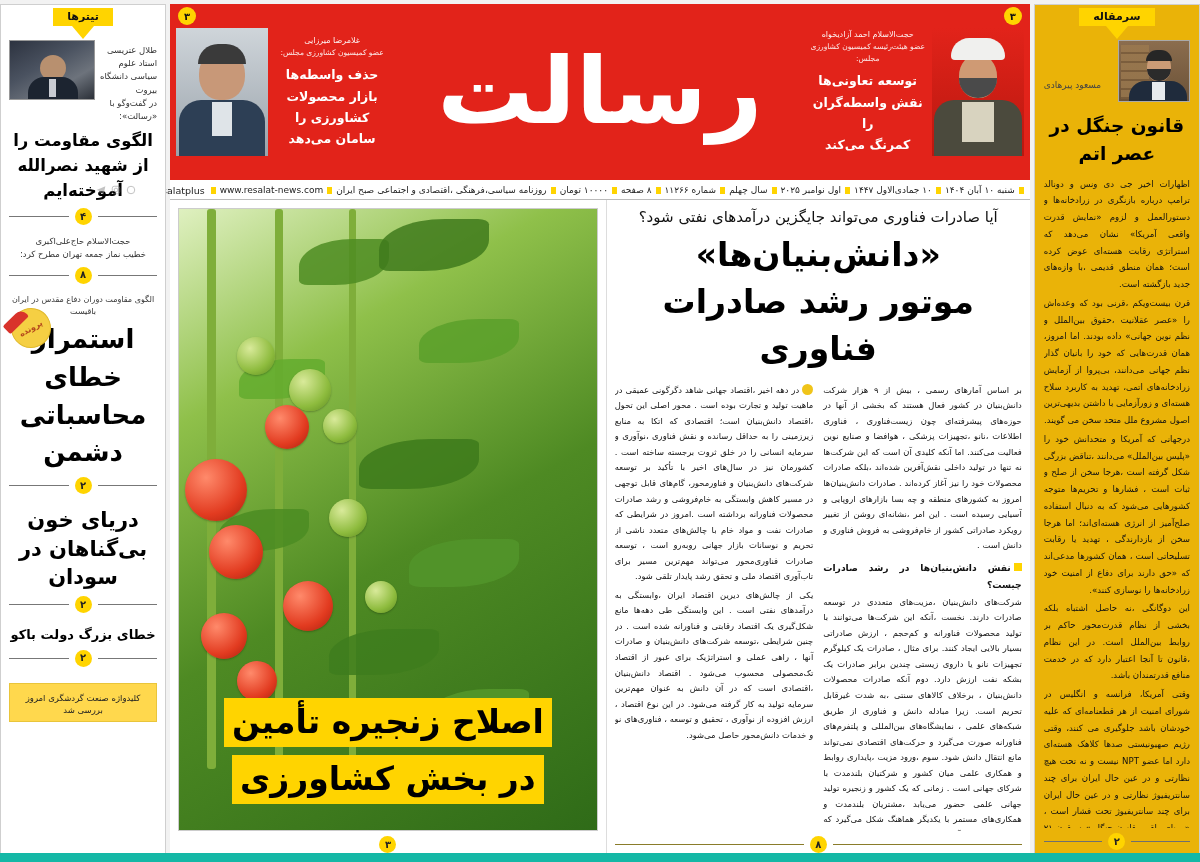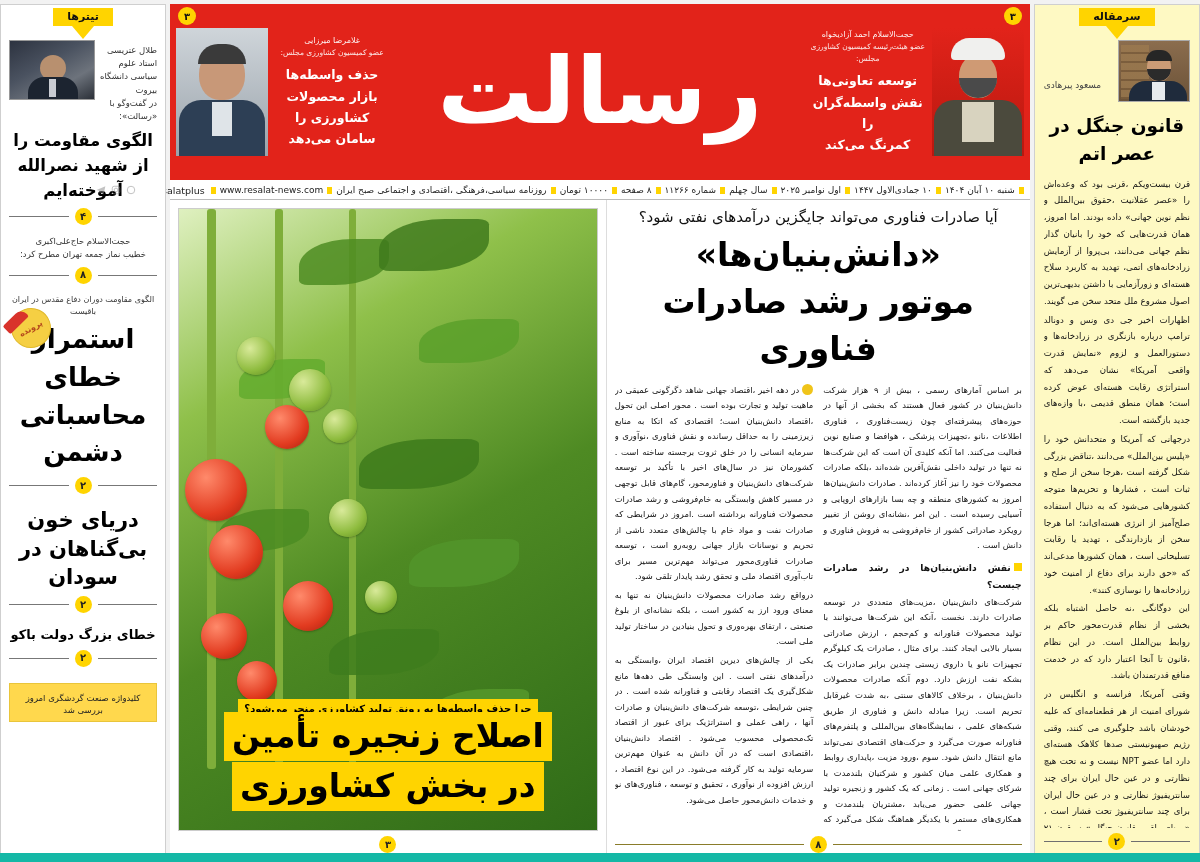--- a/index.html
+++ b/index.html
@@ -260,27 +260,27 @@
   }
   .overlay-kicker span {
     background: #ffd400; color: #000; font-size: 10px; font-weight: bold;
     padding: 2px 6px; display: inline-block; line-height: 1.5;
   }
   .overlay-title {
     position: absolute; right: 6px; left: 6px; bottom: 18px; text-align: center;
   }
   .overlay-title span {
     background: #ffd400; color: #000; font-size: 33px; font-weight: bold;
-    padding: 1px 8px; display: inline-block; line-height: 1.42; margin-bottom: 1px;
+    padding: 1px 8px; display: inline-block; line-height: 1.42; margin-bottom: 8px;
   }
   .photo-foot { display: flex; align-items: center; justify-content: center; padding: 5px 0 5px; }
 
   
   .col-left {
-    width: 180px; background: #fef9c3; border: 1px solid #cfcfcf;
+    width: 180px; background: #eab308; border: 1px solid #cfcfcf;
     margin: 4px 0 4px 4px; padding: 0 9px 4px;
     display: flex; flex-direction: column; overflow: hidden;
   }
   .col-left .tabwrap { text-align: center; margin-bottom: 14px; }
   .ed-photo {
     width: 72px; height: 62px; margin: 0 auto 0 0; position: relative; overflow: hidden;
     background: linear-gradient(#8b6d4e,#6b5238); border: 1px solid #aaa; float: right;
   }
   .ed-photo .shelf { position: absolute; left: 2px; top: 4px; width: 28px; height: 54px;
     background: repeating-linear-gradient(#9c7a4f 0 7px, #7a5c3a 7px 9px); opacity: .8; }
@@ -468,21 +468,20 @@
           <span>موتور رشد صادرات فناوری</span>
         </h1>
         <div class="story-cols">
           <div class="story-col">
             <p>بر اساس آمارهای رسمی ، بیش از ۹ هزار شرکت دانش‌بنیان در کشور فعال هستند که بخشی از آنها در حوزه‌های پیشرفته‌ای چون زیست‌فناوری ، فناوری اطلاعات ،نانو ،تجهیزات پزشکی ، هوافضا و صنایع نوین فعالیت می‌کنند. اما آنکه کلیدی آن است که این شرکت‌ها نه تنها در تولید داخلی نقش‌آفرین شده‌اند ،بلکه صادرات محصولات خود را نیز آغاز کرده‌اند . صادرات دانش‌بنیان‌ها امروز به کشورهای منطقه و چه بسا بازارهای اروپایی و آسیایی رسیده است . این امر ،نشانه‌ای روشن از تغییر رویکرد صادراتی کشور از خام‌فروشی به فروش فناوری و دانش است .</p>
             <span class="subhead"><span class="mk"></span><span>نقش دانش‌بنیان‌ها در رشد صادرات چیست؟</span></span>
             <p>شرکت‌های دانش‌بنیان ،مزیت‌های متعددی در توسعه صادرات دارند. نخست ،آنکه این شرکت‌ها می‌توانند با تولید محصولات فناورانه و کم‌حجم ، ارزش صادراتی بسیار بالایی ایجاد کنند. برای مثال ، صادرات یک کیلوگرم تجهیزات نانو یا داروی زیستی چندین برابر صادرات یک بشکه نفت ارزش دارد. دوم آنکه صادرات محصولات دانش‌بنیان ، برخلاف کالاهای سنتی ،به شدت غیرقابل تحریم است. زیرا مبادله دانش و فناوری از طریق شبکه‌های علمی ، نمایشگاه‌های بین‌المللی و پلتفرم‌های فناورانه صورت می‌گیرد و حرکت‌های اقتصادی نمی‌تواند مانع انتقال دانش شود. سوم ،ورود مزیت ،پایداری روابط و همکاری علمی میان کشور و شرکتیان بلندمدت با شرکای جهانی است . زمانی که یک کشور و زنجیره تولید جهانی علمی حضور می‌یابد ،مشتریان بلندمدت و همکاری‌های مستمر با یکدیگر هماهنگ شکل می‌گیرد که موجب ثبات در درآمدهای ارزی می‌شود.</p>
           </div>
           <div class="story-col">
             <p><span class="bullet-circ"></span><span>در دهه اخیر ،اقتصاد جهانی شاهد دگرگونی عمیقی در ماهیت تولید و تجارت بوده است . محور اصلی این تحول ،اقتصاد دانش‌بنیان است؛ اقتصادی که اتکا به منابع زیرزمینی را به حداقل رسانده و نقش فناوری ،نوآوری و سرمایه انسانی را در خلق ثروت برجسته ساخته است . کشورمان نیز در سال‌های اخیر با تأکید بر توسعه شرکت‌های دانش‌بنیان و فناور‌محور، گام‌های قابل توجهی در مسیر کاهش وابستگی به خام‌فروشی و رشد صادرات محصولات فناورانه برداشته است .امروز در شرایطی که صادرات نفت و مواد خام با چالش‌های متعدد ناشی از تحریم و نوسانات بازار جهانی روبه‌رو است ، توسعه صادرات فناوری‌محور می‌تواند مهم‌ترین مسیر برای تاب‌آوری اقتصاد ملی و تحقق رشد پایدار تلقی شود.</span></p>
-            <p>درواقع رشد صادرات محصولات دانش‌بنیان نه تنها به معنای ورود ارز به کشور است ، بلکه نشانه‌ای از بلوغ صنعتی ، ارتقای بهره‌وری و تحول بنیادین در ساختار تولید ملی است.</p>
             <p>یکی از چالش‌های دیرین اقتصاد ایران ،وابستگی به درآمدهای نفتی است . این وابستگی طی دهه‌ها مانع شکل‌گیری یک اقتصاد رقابتی و فناورانه شده است . در چنین شرایطی ،توسعه شرکت‌های دانش‌بنیان و صادرات آنها ، راهی عملی و استراتژیک برای عبور از اقتصاد تک‌محصولی محسوب می‌شود . اقتصاد دانش‌بنیان ،اقتصادی است که در آن دانش به عنوان مهم‌ترین سرمایه تولید به کار گرفته می‌شود. در این نوع اقتصاد ، ارزش افزوده از نوآوری ، تحقیق و توسعه ، فناوری‌های نو و خدمات دانش‌محور حاصل می‌شود.</p>
           </div>
         </div>
         <div class="story-foot">
           <span class="ln"></span>
           <span class="pagenum">۸</span>
           <span class="ln"></span>
         </div>
       </section>
 
@@ -537,22 +536,22 @@
           <div class="suit"></div>
           <div class="shirt"></div>
         <div class="head"></div>
           <div class="beard"></div>
           <div class="hair"></div>
       </div>
       <div class="ed-author">مسعود پیرهادی</div>
     </div>
     <h2 class="ed-title">قانون جنگل در عصر اتم</h2>
     <div class="ed-body">
+      <p>اظهارات اخیر جی دی ونس و دونالد ترامپ درباره بازنگری در زرادخانه‌ها و دستورالعمل و لزوم «نمایش قدرت واقعی آمریکا» نشان می‌دهد که استراتژی رقابت هسته‌ای عوض کرده است؛ همان منطق قدیمی ،با وازه‌های جدید بازگشته است.</p>
       <p>قرن بیست‌ویکم ،قرنی بود که وعده‌اش را «عصر عقلانیت ،حقوق بین‌الملل و نظم نوین جهانی» داده بودند. اما امروز، همان قدرت‌هایی که خود را بانیان گذار نظم جهانی می‌دانند، بی‌پروا از آزمایش زرادخانه‌های اتمی، تهدید به کاربرد سلاح هسته‌ای و زورآزمایی با داشتن بدیهی‌ترین اصول مشروع ملل متحد سخن می گویند.</p>
-      <p>اظهارات اخیر جی دی ونس و دونالد ترامپ درباره بازنگری در زرادخانه‌ها و دستورالعمل و لزوم «نمایش قدرت واقعی آمریکا» نشان می‌دهد که استراتژی رقابت هسته‌ای عوض کرده است؛ همان منطق قدیمی ،با وازه‌های جدید بازگشته است.</p>
       <p>درجهانی که آمریکا و متحدانش خود را «پلیس بین‌الملل» می‌دانند ،تناقض بزرگی شکل گرفته است ،هرجا سخن از صلح و ثبات است ، فشارها و تحریم‌ها متوجه کشورهایی می‌شود که به دنبال استفاده صلح‌آمیز از انرژی هسته‌ای‌اند؛ اما هرجا سخن از بازدارندگی ، تهدید یا رقابت تسلیحاتی است ، همان کشورها مدعی‌اند که «حق دارند برای دفاع از امنیت خود زرادخانه‌ها را نوسازی کنند».</p>
       <p>این دوگانگی ،نه حاصل اشتباه بلکه بخشی از نظام قدرت‌محور حاکم بر روابط بین‌الملل است. در این نظام ،قانون تا آنجا اعتبار دارد که در خدمت منافع قدرتمندان باشد.</p>
       <p>وقتی آمریکا، فرانسه و انگلیس در شورای امنیت از هر قطعنامه‌ای که علیه خودشان باشد جلوگیری می کنند، وقتی رژیم صهیونیستی صدها کلاهک هسته‌ای دارد اما عضو NPT نیست و نه تحت هیچ نظارتی و در عین حال ایران برای چند سانتریفیوژ نظارتی و در عین حال ایران برای چند سانتریفیوژ تحت فشار است ، «معنای واقعی قانون جنگل » در قرن ۲۱ آشکار می شود.</p>
 
     </div>
     <div class="ed-foot">
       <span class="ln"></span>
       <span class="pagenum">۲</span>
       <span class="ln"></span>
     </div>

